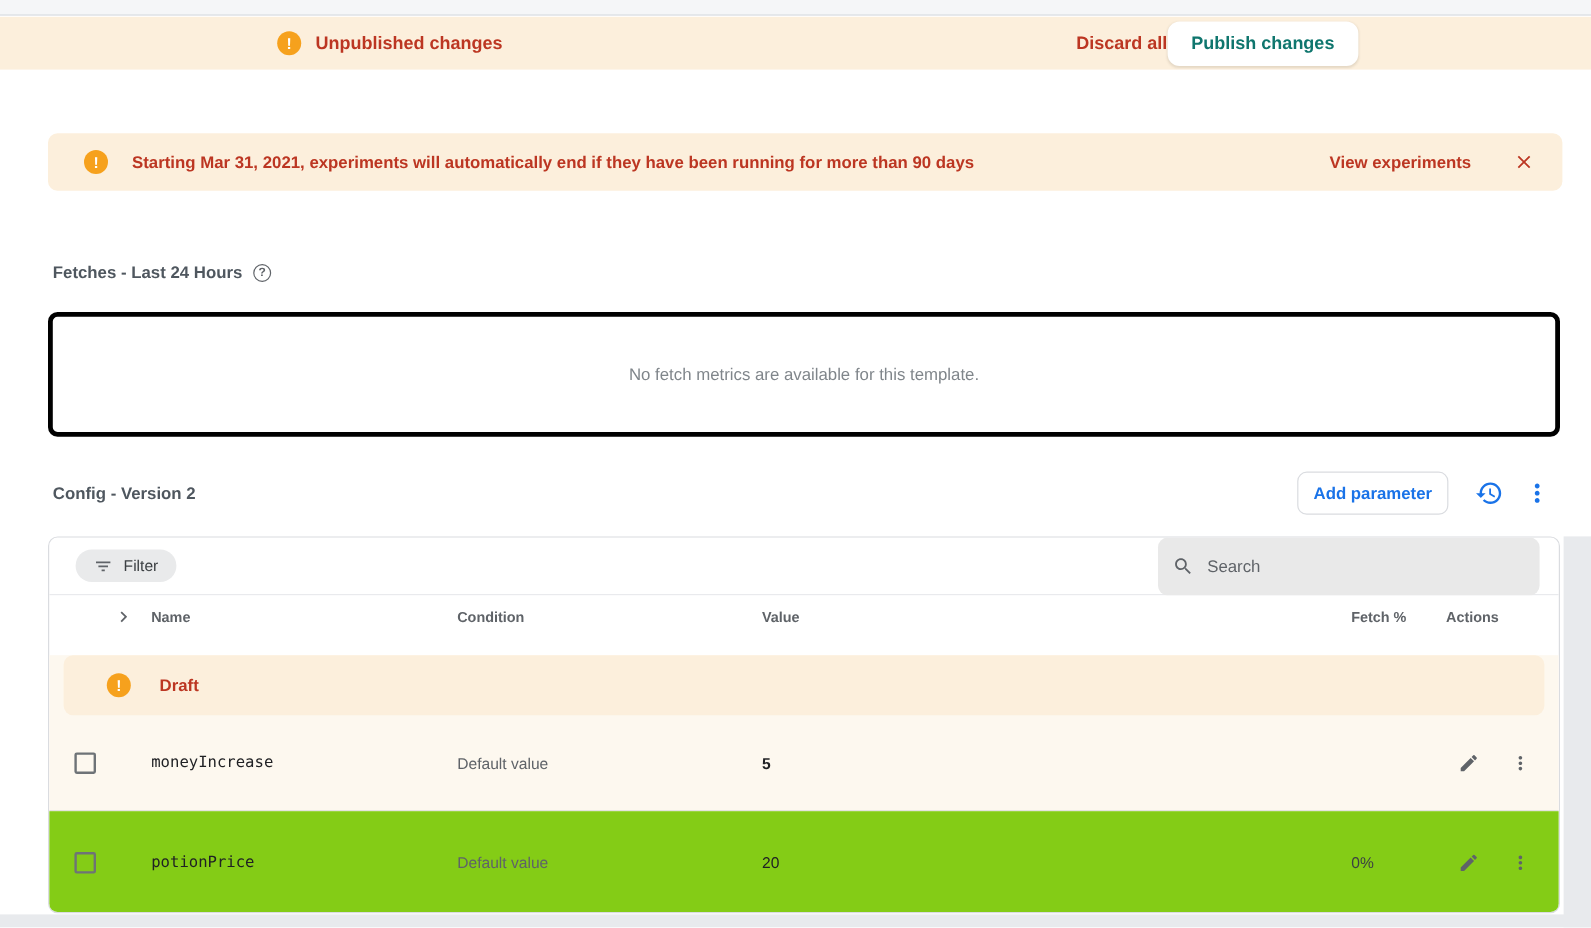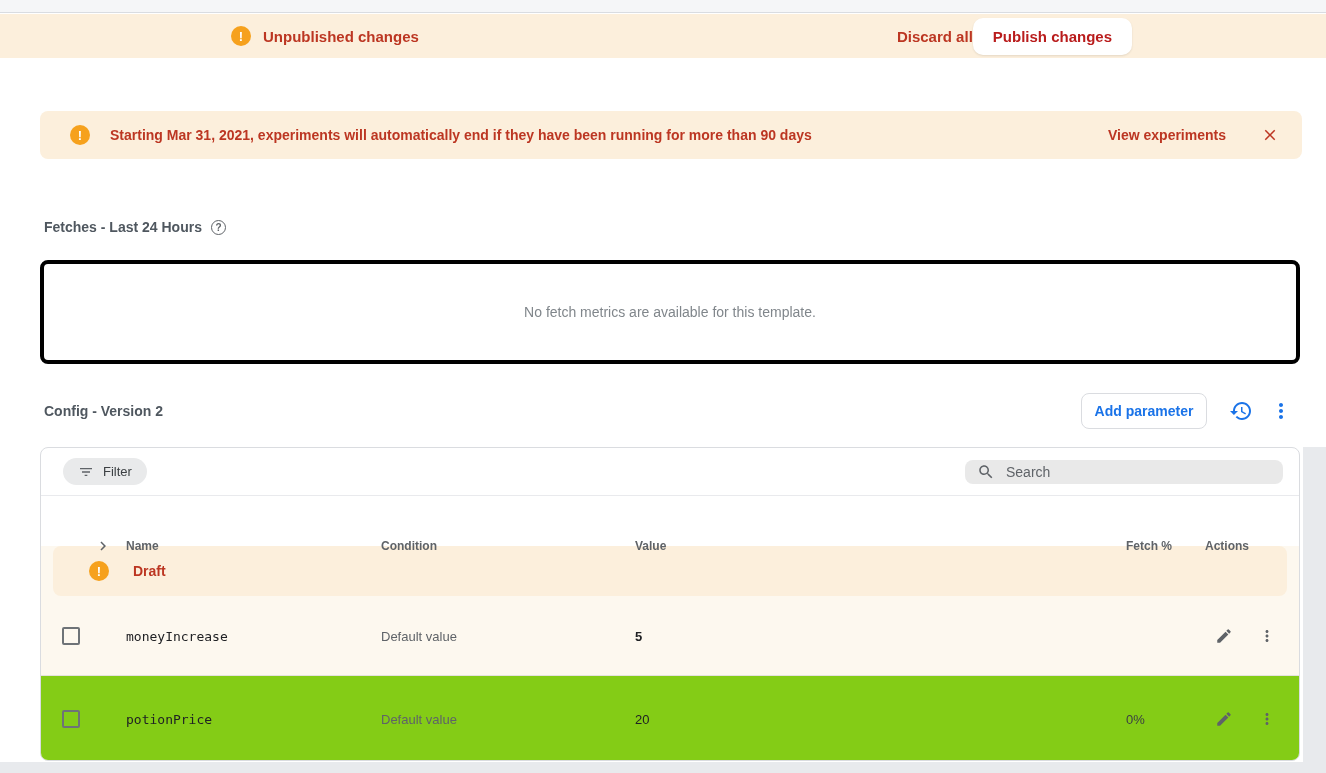--- a/index.html
+++ b/index.html
@@ -16,21 +16,21 @@
   .unpub-left { position:absolute; left:231px; top:0; height:44px;
     display:flex; align-items:center; gap:12px; }
   .warn-circle { width:20px; height:20px; border-radius:50%; background:#f6a11d;
     color:#ffffff; font-weight:bold; font-size:13px; display:flex;
     align-items:center; justify-content:center; flex:0 0 auto; }
   .unpub-text { color:#bc3622; font-size:15px; font-weight:bold; }
   .unpub-right { position:absolute; right:194px; top:0; height:44px;
     display:flex; align-items:center; }
   .discard-btn { color:#bc3622; font-size:15px; font-weight:bold;
     background:none; border:none; cursor:pointer; font-family:inherit; }
-  .publish-btn { background:#ffffff; color:#b91c1c; font-size:15px; font-weight:bold;
+  .publish-btn { background:#ffffff; color:#0f766e; font-size:15px; font-weight:bold;
     border:none; border-radius:10px; height:37px; padding:0 20px; cursor:pointer;
     font-family:inherit; box-shadow:0 1px 2px rgba(60,50,30,0.12);text-align:right; }
   
   .exp-banner { position:absolute; left:40px; top:111px; width:1262px; height:48px;
     background:#fcefdc; border-radius:8px; display:flex; align-items:center;
     padding:0 22px 0 30px; }
   .exp-msg { color:#bc3622; font-size:14px; font-weight:bold; margin-left:20px; }
   .exp-right { margin-left:auto; display:flex; align-items:center; gap:34px; }
   .exp-action { color:#bc3622; font-size:14px; font-weight:bold; background:none;
     border:none; cursor:pointer; font-family:inherit; }
@@ -60,30 +60,30 @@
   svg { display:block; }
   
   .table-card { position:absolute; left:40px; top:447px; width:1260px; height:314px;
     background:#ffffff; border:1px solid #dadce0; border-radius:8px; overflow:hidden; }
   .table-toolbar { height:48px; display:flex; align-items:center;
     padding:0 16px 0 22px; border-bottom:1px solid #e9eaed; }
   .filter-chip { height:27px; border-radius:14px; background:#e9eaeb; border:none;
     display:flex; align-items:center; gap:9px; padding:0 15px; color:#3c4043;
     font-size:13px; cursor:pointer; font-family:inherit; }
   .filter-chip .ic { color:#5f6368; }
-  .search-box { margin-left:auto; width:318px; height:24px; background:#e9e9e9;
+  .search-box { margin-left:auto; width:318px; height:48px; background:#e9e9e9;
     border-radius:8px; display:flex; align-items:center; padding:0 12px; gap:11px; }
   .search-box .ic { color:#5f6368; flex:0 0 auto; }
   .search-input { flex:1; background:transparent; border:none; outline:none;
     font-size:14px; color:#202124; font-family:inherit; }
   .search-input::placeholder { color:#5f6368; opacity:1; }
   
   .table-header { position:relative; height:35px; }
   .hcell { position:absolute; top:50%; transform:translateY(-50%);
-    color:#5f6368; font-size:12px; font-weight:bold;margin-top:32px; }
+    color:#5f6368; font-size:12px; font-weight:bold; }
   .cell { position:absolute; top:50%; transform:translateY(-50%); font-size:13px; }
   .pos-expand { left:53px; } .pos-name { left:85px; } .pos-cond { left:340px; }
   .pos-value { left:594px; } .pos-fetch { left:1085px; } .pos-actions { left:1164px; }
   .pos-check { left:21px; } .pos-edit { left:1174px; } .pos-kebab { left:1217px; }
   .expand-icon { color:#5f6368; cursor:pointer; }
   .draft-group { background:#fdf8ef; border-bottom:1px solid #e4e2dd; }
   .draft-banner { margin:15px 12px 0 12px; height:50px; background:#fcefdc;
     border-radius:8px; display:flex; align-items:center; gap:24px; padding-left:36px; }
   .draft-label { color:#bc3622; font-size:14px; font-weight:bold; }
   .param-row { position:relative;padding-left:16px; }

